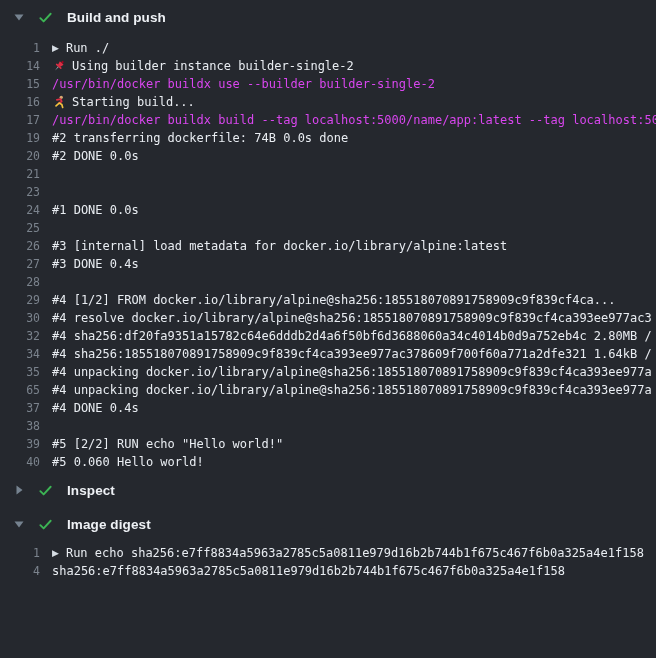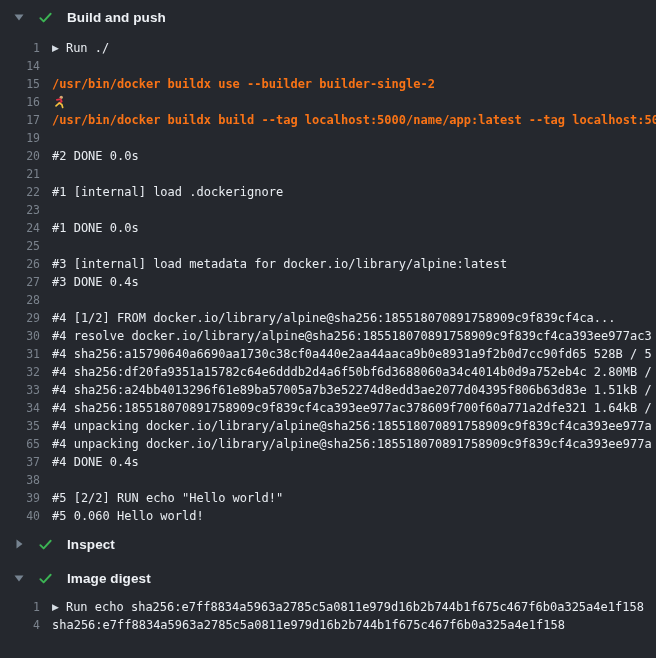--- a/index.html
+++ b/index.html
@@ -32,21 +32,21 @@
   .lines-a { padding: 5px 0 2px 0; }
   .lines-b { padding: 3px 0 6px 0; }
   .log-line { display: flex; height: 18px; line-height: 18px; font-size: 12px; }
   .num {
     flex: 0 0 40px; text-align: right;
     color: #7b838d; font-size: 11.5px;
     cursor: pointer; user-select: none;
   }
   .lbody { margin-left: 12px; display: flex; align-items: center; overflow: hidden; }
   .txt { white-space: pre; color: #e9edf2; }
-  .txt.cmd { color: #f97316; font-weight: bold; }
+  .txt.cmd { color: #d946ef; font-weight: normal; }
   .expander {
     font-family: "DejaVu Sans", sans-serif;
     font-size: 9px; color: #d6dde4;
     margin-right: 7px; cursor: pointer; line-height: 18px;
   }
   .emoji { width: 14px; height: 14px; margin-right: 6px; flex: none; }
 </style>
 </head>
 <body>
 
@@ -69,65 +69,74 @@
     <div class="lines lines-a">
         <div class="log-line">
           <span class="num">1</span>
           <span class="lbody">
             <span class="expander">▶</span>
             <span class="txt">Run ./</span>
           </span>
         </div>
         <div class="log-line">
           <span class="num">14</span>
+          <span class="lbody">
+            <svg class="emoji" viewBox="0 0 16 16">
+              <g transform="rotate(42 8 8)">
+                <rect x="6.9" y="0.8" width="2.2" height="2.6" fill="#a0041e"></rect>
+                <path d="M5.2 3.4 h5.6 l-0.9 4.2 h-3.8 Z" fill="#dd2e44"></path>
+                <rect x="3.9" y="7.6" width="8.2" height="1.8" rx="0.9" fill="#dd2e44"></rect>
+                <path d="M7.5 9.4 h1.1 l-0.55 5.4 Z" fill="#99aab5"></path>
+              </g>
+            </svg>
+            <span class="txt">Using builder instance builder-single-2</span>
+          </span>
         </div>
         <div class="log-line">
           <span class="num">15</span>
           <span class="lbody">
             <span class="txt cmd">/usr/bin/docker buildx use --builder builder-single-2</span>
           </span>
         </div>
         <div class="log-line">
           <span class="num">16</span>
           <span class="lbody">
             <svg class="emoji" viewBox="0 0 16 16">
               <circle cx="10.6" cy="2.7" r="1.9" fill="#d5a871"></circle>
               <path d="M5.6 5.6 L9.8 4.8 L11 7.4 L8.2 9.2" stroke="#dd2e44" stroke-width="2.1" fill="none" stroke-linecap="round" stroke-linejoin="round"></path>
               <path d="M8.2 9.2 L4.6 12.4 M8.2 9.2 L11.2 10.8 L12.2 14.2" stroke="#f4c33f" stroke-width="1.9" fill="none" stroke-linecap="round" stroke-linejoin="round"></path>
             </svg>
+            <span class="txt">Starting build...</span>
           </span>
         </div>
         <div class="log-line">
           <span class="num">17</span>
           <span class="lbody">
             <span class="txt cmd">/usr/bin/docker buildx build --tag localhost:5000/name/app:latest --tag localhost:50</span>
           </span>
         </div>
         <div class="log-line">
           <span class="num">19</span>
+          <span class="lbody">
+            <span class="txt">#2 transferring dockerfile: 74B 0.0s done</span>
+          </span>
         </div>
         <div class="log-line">
           <span class="num">20</span>
           <span class="lbody">
             <span class="txt">#2 DONE 0.0s</span>
           </span>
         </div>
         <div class="log-line">
           <span class="num">21</span>
           <span class="lbody">
             <span class="txt"></span>
           </span>
         </div>
         <div class="log-line">
-          <span class="num">22</span>
-          <span class="lbody">
-            <span class="txt">#1 [internal] load .dockerignore</span>
-          </span>
-        </div>
-        <div class="log-line">
           <span class="num">23</span>
         </div>
         <div class="log-line">
           <span class="num">24</span>
           <span class="lbody">
             <span class="txt">#1 DONE 0.0s</span>
           </span>
         </div>
         <div class="log-line">
           <span class="num">25</span>
@@ -159,35 +168,23 @@
             <span class="txt">#4 [1/2] FROM docker.io/library/alpine@sha256:185518070891758909c9f839cf4ca...</span>
           </span>
         </div>
         <div class="log-line">
           <span class="num">30</span>
           <span class="lbody">
             <span class="txt">#4 resolve docker.io/library/alpine@sha256:185518070891758909c9f839cf4ca393ee977ac3</span>
           </span>
         </div>
         <div class="log-line">
-          <span class="num">31</span>
-          <span class="lbody">
-            <span class="txt">#4 sha256:a15790640a6690aa1730c38cf0a440e2aa44aaca9b0e8931a9f2b0d7cc90fd65 528B / 5</span>
-          </span>
-        </div>
-        <div class="log-line">
           <span class="num">32</span>
           <span class="lbody">
             <span class="txt">#4 sha256:df20fa9351a15782c64e6dddb2d4a6f50bf6d3688060a34c4014b0d9a752eb4c 2.80MB /</span>
-          </span>
-        </div>
-        <div class="log-line">
-          <span class="num">33</span>
-          <span class="lbody">
-            <span class="txt">#4 sha256:a24bb4013296f61e89ba57005a7b3e52274d8edd3ae2077d04395f806b63d83e 1.51kB /</span>
           </span>
         </div>
         <div class="log-line">
           <span class="num">34</span>
           <span class="lbody">
             <span class="txt">#4 sha256:185518070891758909c9f839cf4ca393ee977ac378609f700f60a771a2dfe321 1.64kB /</span>
           </span>
         </div>
         <div class="log-line">
           <span class="num">35</span>

